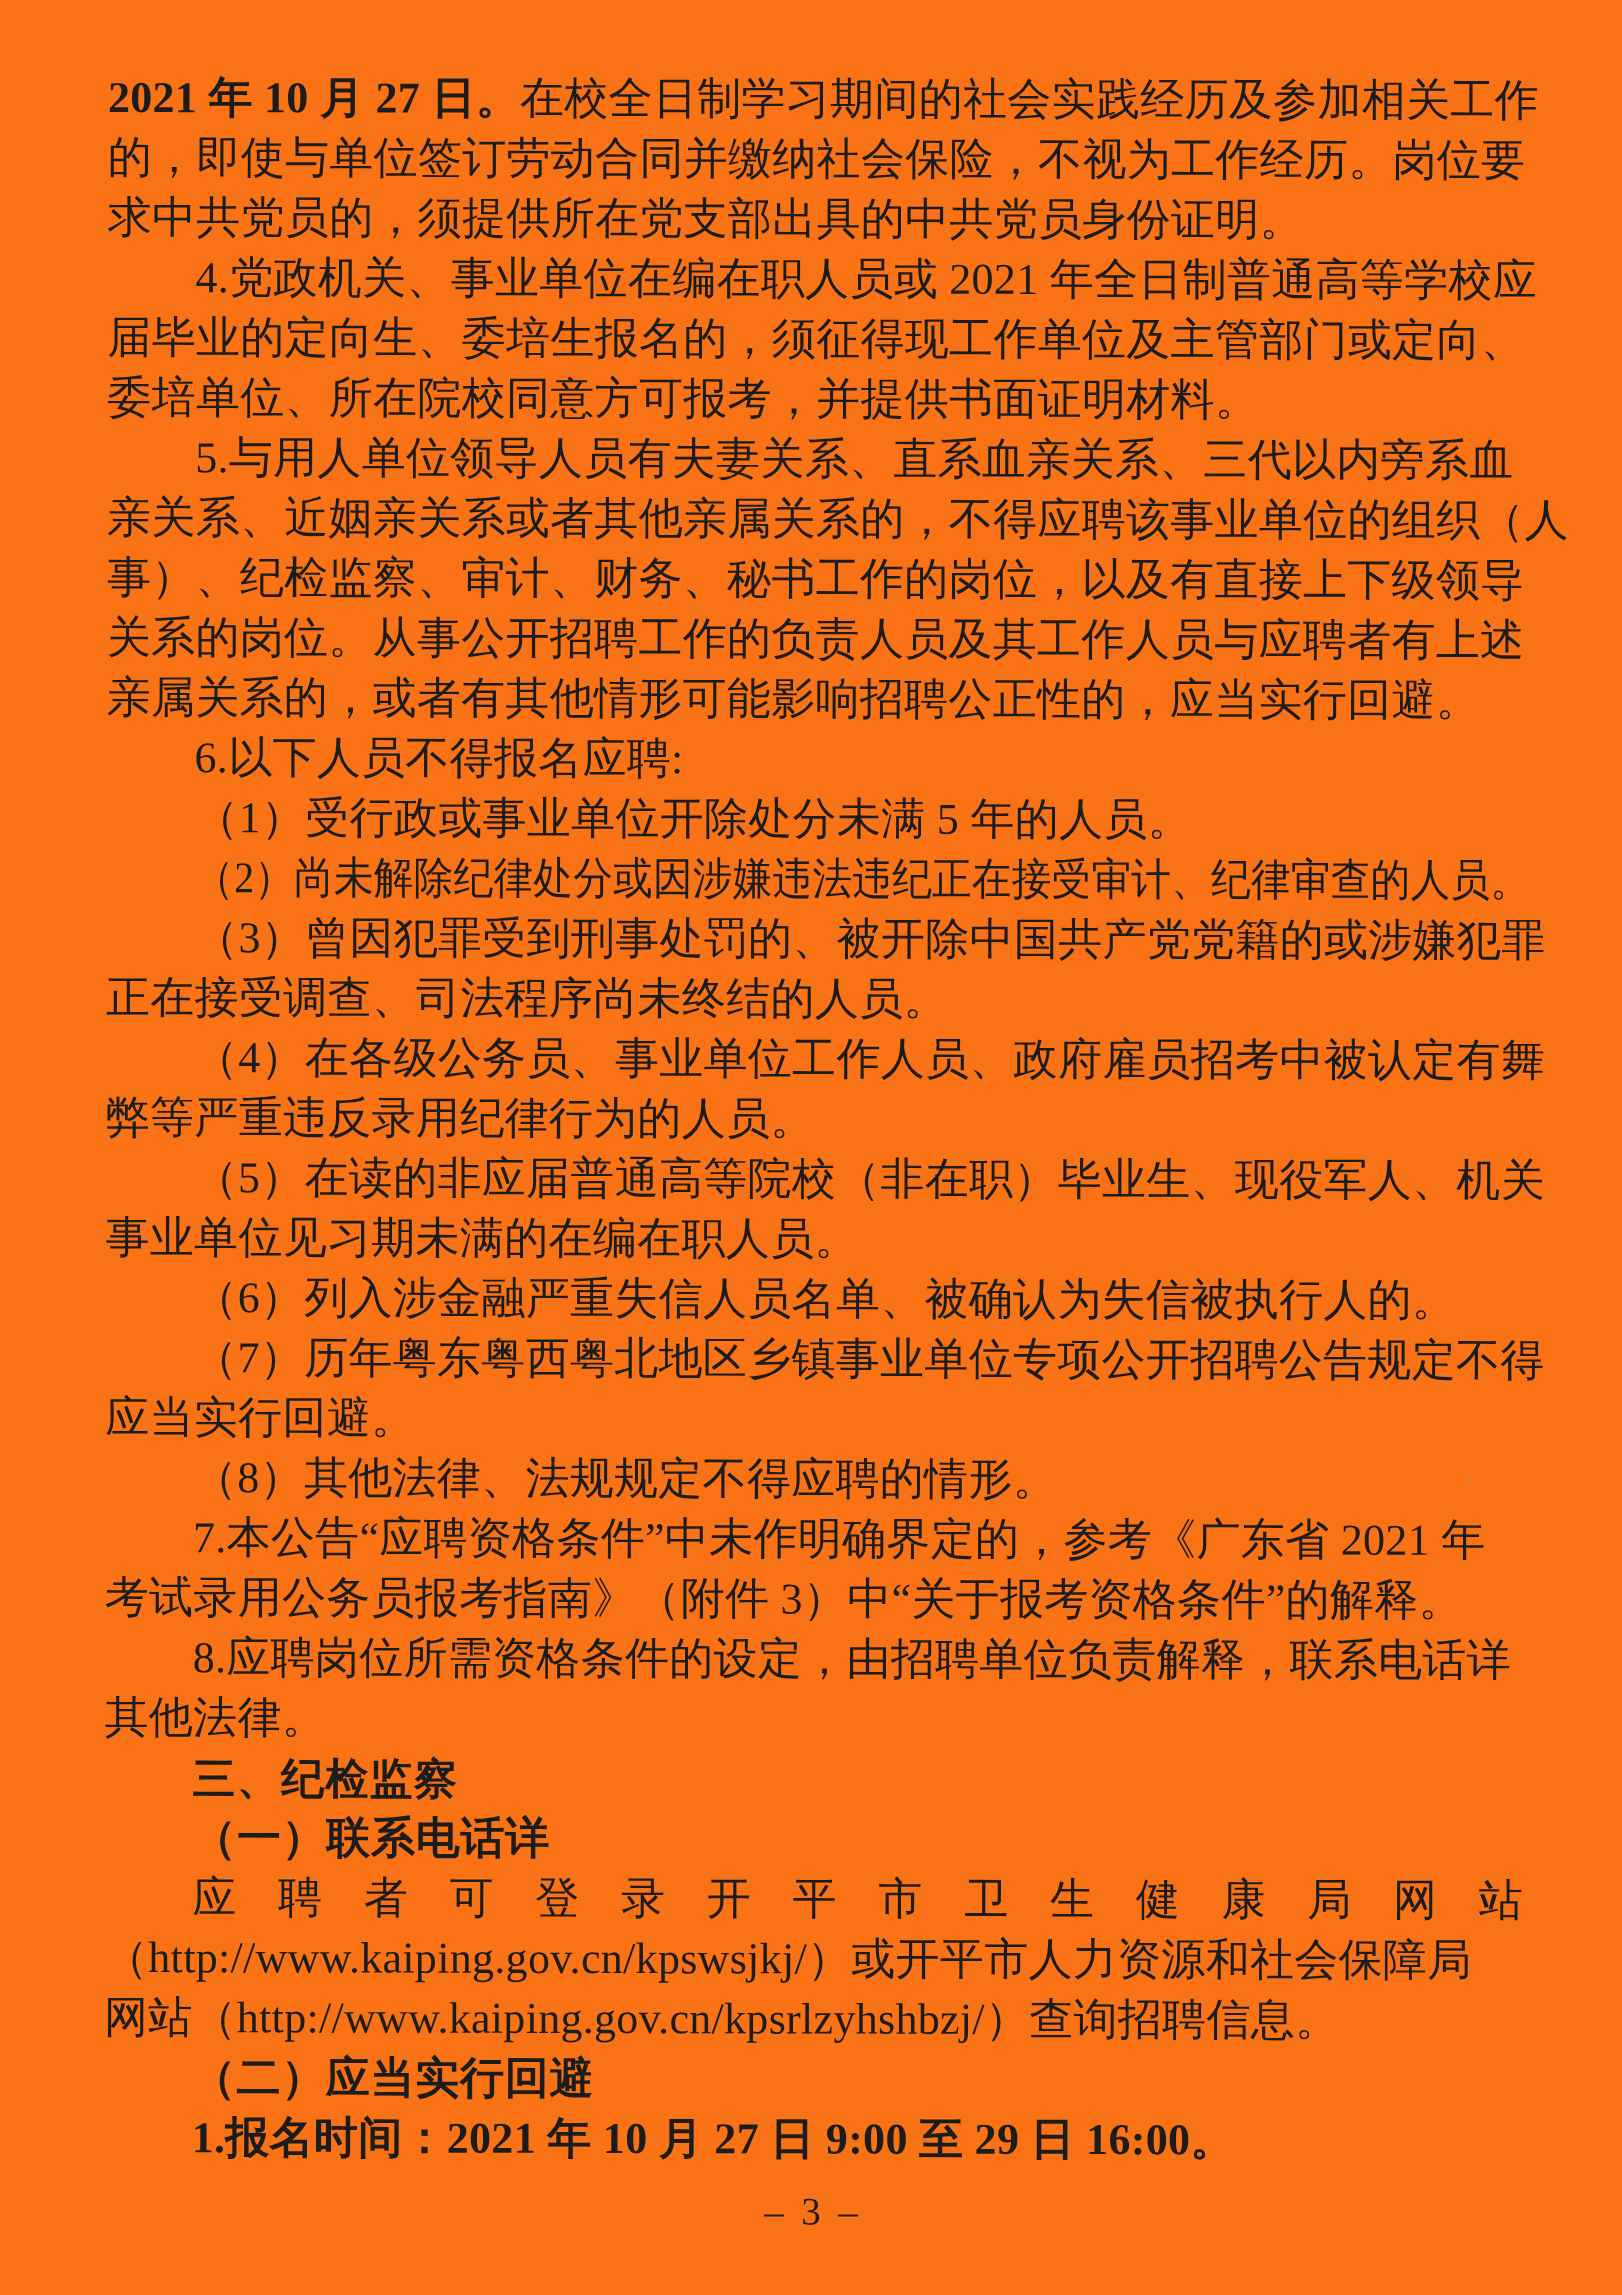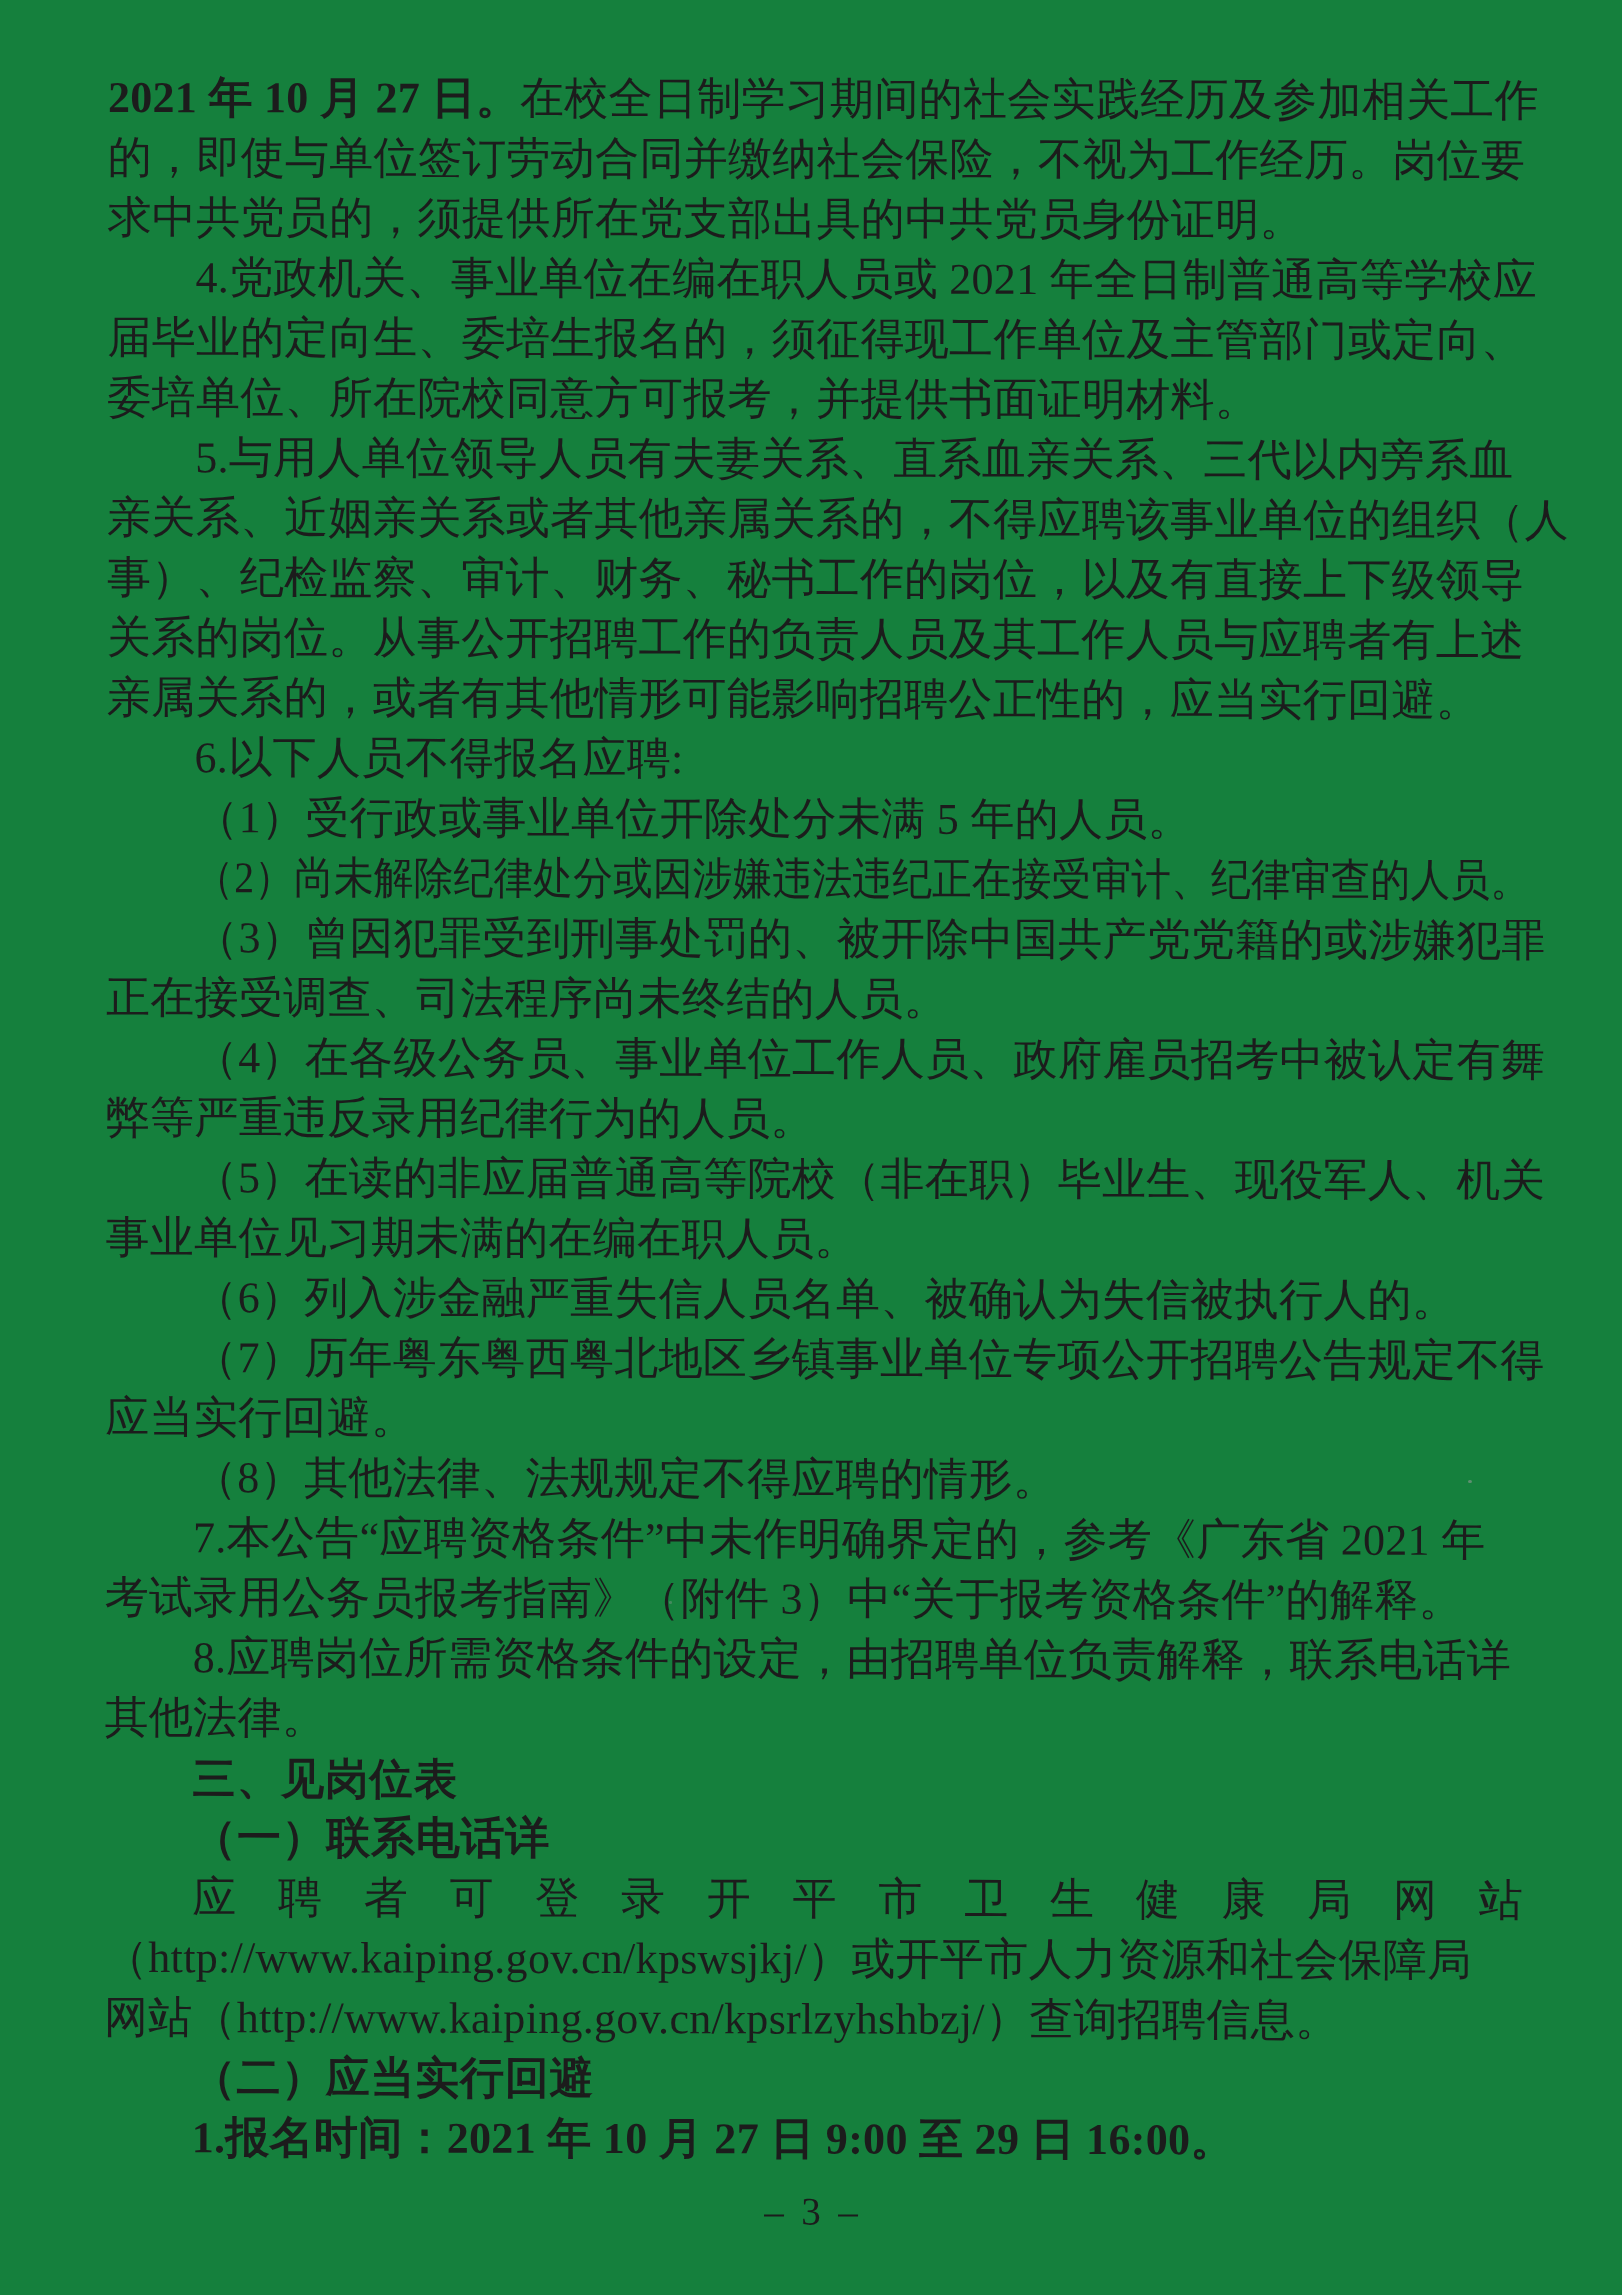--- a/index.html
+++ b/index.html
@@ -77,21 +77,21 @@
     background: #9a9a9a;
     border-radius: 50%;
     opacity: 0.55;
   }
   .speckle.s1 { width: 3.9px; height: 3.3px; left: 1468px; top: 1480px; }
   .speckle.s2 { width: 2.6px; height: 2.6px; left: 669px; top: 1601px; opacity: 0.35; }
 </style>
 </head>
 <body style="color: rgb(28, 28, 28);">
 
-<div class="page" style="background: #15803d;">
+<div class="page" style="background: #f97316;">
   <div class="text-block">
       <div class="line"><span class="b">2021 年 10 月 27 日。</span><span>在校全日制学习期间的社会实践经历及参加相关工作</span></div>
       <div class="line"><span>的，即使与单位签订劳动合同并缴纳社会保险，不视为工作经历。岗位要</span></div>
       <div class="line"><span>求中共党员的，须提供所在党支部出具的中共党员身份证明。</span></div>
       <div class="line indent"><span>4.党政机关、事业单位在编在职人员或 2021 年全日制普通高等学校应</span></div>
       <div class="line"><span>届毕业的定向生、委培生报名的，须征得现工作单位及主管部门或定向、</span></div>
       <div class="line"><span>委培单位、所在院校同意方可报考，并提供书面证明材料。</span></div>
       <div class="line indent"><span>5.与用人单位领导人员有夫妻关系、直系血亲关系、三代以内旁系血</span></div>
       <div class="line"><span>亲关系、近姻亲关系或者其他亲属关系的，不得应聘该事业单位的组织（人</span></div>
       <div class="line"><span>事）、纪检监察、审计、财务、秘书工作的岗位，以及有直接上下级领导</span></div>
@@ -107,21 +107,21 @@
       <div class="line indent"><span>（5）在读的非应届普通高等院校（非在职）毕业生、现役军人、机关</span></div>
       <div class="line"><span>事业单位见习期未满的在编在职人员。</span></div>
       <div class="line indent"><span>（6）列入涉金融严重失信人员名单、被确认为失信被执行人的。</span></div>
       <div class="line indent"><span>（7）历年粤东粤西粤北地区乡镇事业单位专项公开招聘公告规定不得</span></div>
       <div class="line"><span>应当实行回避。</span></div>
       <div class="line indent"><span>（8）其他法律、法规规定不得应聘的情形。</span></div>
       <div class="line indent"><span>7.本公告“应聘资格条件”中未作明确界定的，参考《广东省 2021 年</span></div>
       <div class="line"><span>考试录用公务员报考指南》（附件 3）中“关于报考资格条件”的解释。</span></div>
       <div class="line indent"><span>8.应聘岗位所需资格条件的设定，由招聘单位负责解释，联系电话详</span></div>
       <div class="line"><span>其他法律。</span></div>
-      <div class="line h1 indent"><span>三、见岗位表</span></div>
+      <div class="line h1 indent"><span>三、纪检监察</span></div>
       <div class="line h2 indent"><span>（一）联系电话详</span></div>
       <div class="line spread indent"><span>应 聘 者 可 登 录 开 平 市 卫 生 健 康 局 网 站</span></div>
       <div class="line"><span>（http://www.kaiping.gov.cn/kpswsjkj/）或开平市人力资源和社会保障局</span></div>
       <div class="line"><span>网站（http://www.kaiping.gov.cn/kpsrlzyhshbzj/）查询招聘信息。</span></div>
       <div class="line h2 indent"><span>（二）应当实行回避</span></div>
       <div class="line boldline indent"><span>1.报名时间：2021 年 10 月 27 日 9:00 至 29 日 16:00。</span></div>
       <div class="line footer-line">– 3 –</div>
     </div>
   <div class="speckle s1"></div>
   <div class="speckle s2"></div>

